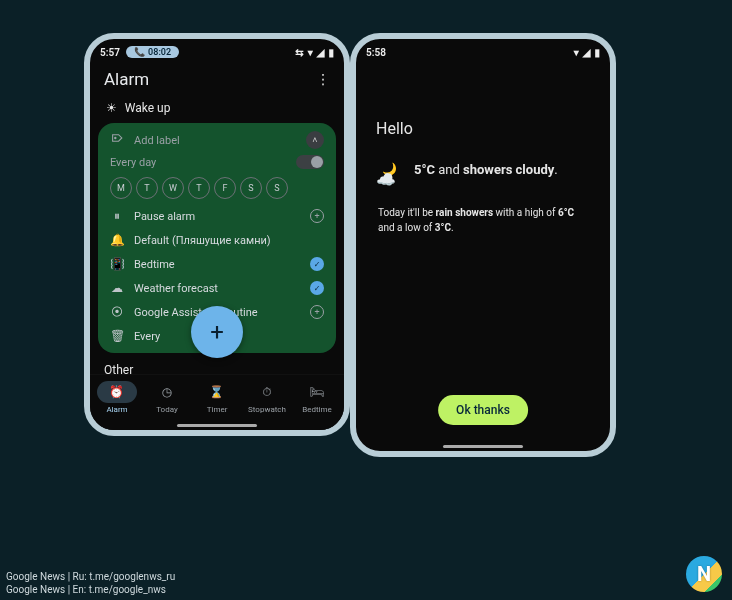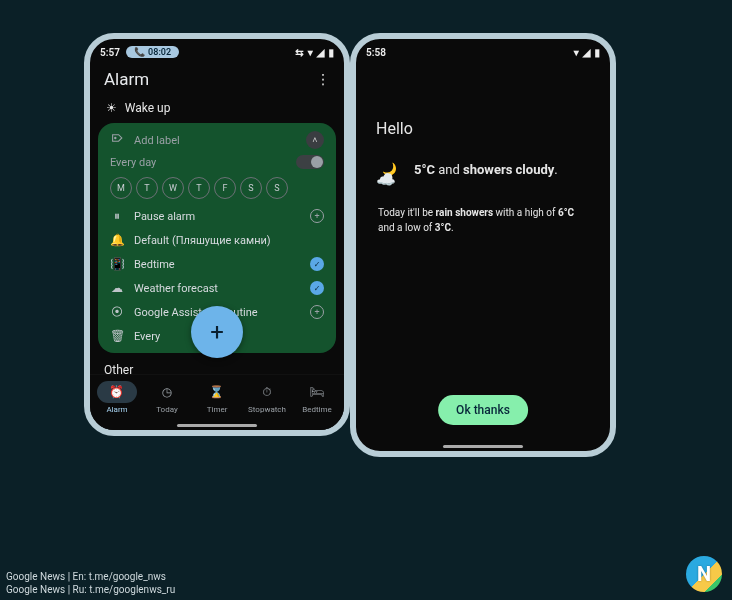--- a/index.html
+++ b/index.html
@@ -123,21 +123,21 @@
   .wblock { display:flex; gap:10px; padding: 24px 20px 0;}
   .moon { position:relative; width:28px; height:24px;}
   .moon .m { position:absolute; top:0; left:6px; font-size:12px;}
   .moon .c { position:absolute; top:8px; left:0; font-size:16px;}
   .wtext { font-size:13px; line-height:1.3;}
   .forecast { padding: 20px 22px 0; font-size:10px; line-height:1.45;}
   .wtext b, .forecast b { font-weight:700;}
   .okbtn {
     position:absolute;
     bottom:26px;left:50%;transform:translateX(-50%);
-    background:#86efac;color:#07273a;
+    background:#bef264;color:#07273a;
     padding:8px 18px;border-radius:18px;
     font-size:12px;font-weight:500;
   }
   
   .credits {
     position:absolute;
     left:6px; bottom:4px;
     font-size:10px;
     color:#cfd9dd;
     line-height:1.3;
@@ -329,18 +329,18 @@
     <div class="forecast">
       <span>Today it'll be </span><b>rain showers</b><span> with a high of </span><b>6°C</b><span> and a low of </span><b>3°C</b><span>.</span>
     </div>
 
     <div class="okbtn">Ok thanks</div>
     <div class="gesture-bar"></div>
   </div>
 </div>
 
 <div class="credits">
+  <div>Google News | Ru: t.me/googlenws_ru</div>
   <div>Google News | En: t.me/google_nws</div>
-  <div>Google News | Ru: t.me/googlenws_ru</div>
 </div>
 <div class="brand">
     <span>N</span>
   </div>
 
 </body></html>

